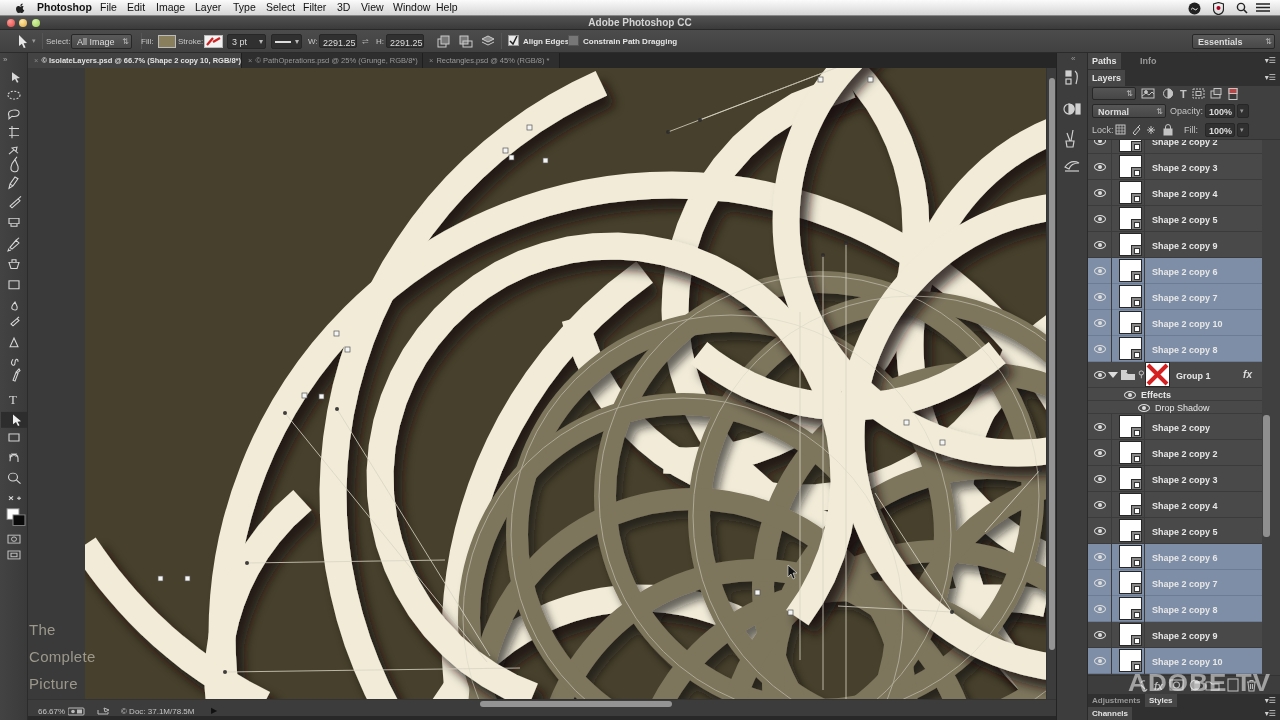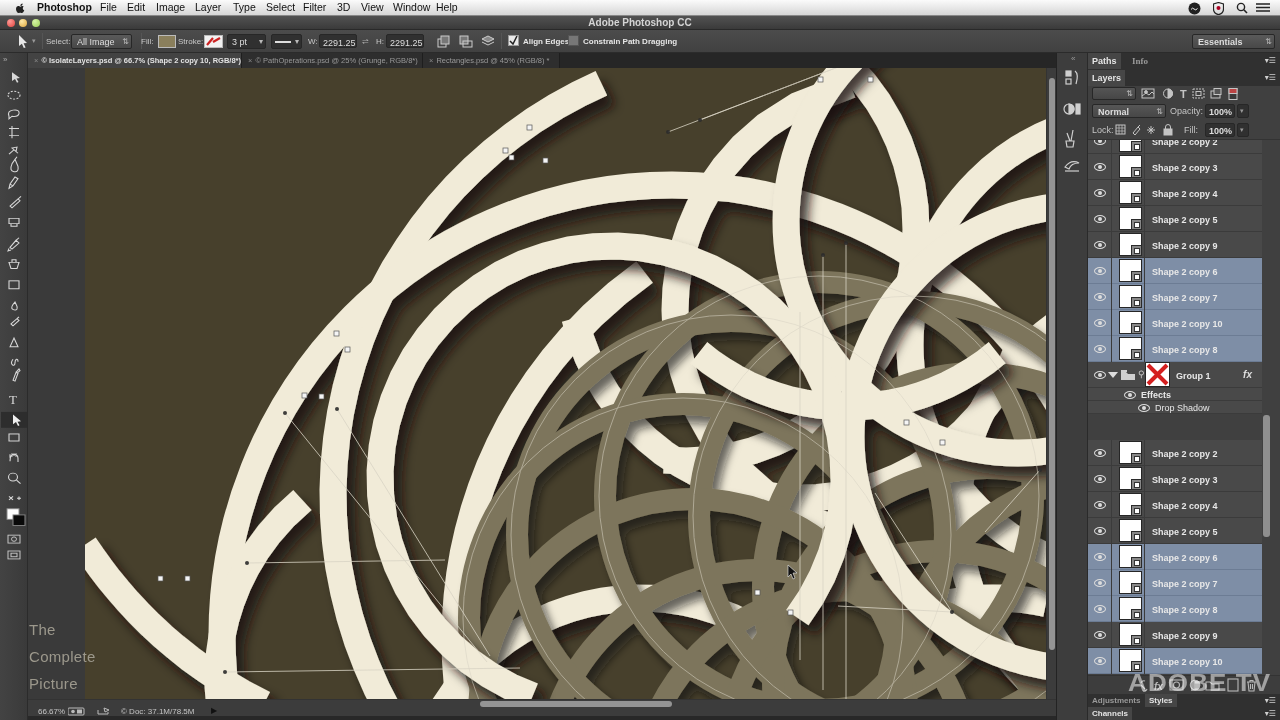--- a/index.html
+++ b/index.html
@@ -369,21 +369,21 @@
           <path d="M8 16 h14"></path>
         </g>
     </g>
   </svg>
 </div>
 
 <div id="panel">
 
   <div style="position:absolute;left:0;top:0;width:192px;height:17px;background:#303030;">
     <div class="ptab on" style="left:0px;">Paths</div>
-    <div class="ptab" style="left:40px;font-family:Liberation Serif, serif;">Info</div>
+    <div class="ptab" style="left:48px;">Info</div>
     <div class="tic" style="right:4px;top:3px;font-size:8px;">▾☰</div>
   </div>
 
   <div style="position:absolute;left:0;top:17px;width:192px;height:16px;background:#303030;">
     <div class="ptab on" style="left:0px;">Layers</div>
     <div class="tic" style="right:4px;top:3px;font-size:8px;">▾☰</div>
   </div>
 
   <div style="position:absolute;left:0;top:33px;width:192px;height:16px;background:#404040;">
     <div class="obox" style="left:4px;top:1px;width:44px;height:13px;background:linear-gradient(#555,#464646);">
@@ -548,20 +548,29 @@
         <span style="position:absolute;right:10px;top:7px;font-style:italic;font-size:10px;color:#ddd;"><b>fx</b></span>
       </div>
       <div class="lrow" style="top: 248px; height: 13px;">
         <span class="eye" style="left:36px;top:3px;"></span>
         <span class="lname" style="left:53px;top:2px;">Effects</span>
       </div>
       <div class="lrow" style="top: 261px; height: 13px;">
         <span class="eye" style="left:50px;top:3px;"></span>
         <span class="lname" style="left:67px;top:2px;font-weight:normal;">Drop Shadow</span>
       </div>
+      <div class="lrow" style="top: 274px; height: 26px;">
+        <span class="eye"></span>
+        <span class="vline1"></span>
+        <span class="vline2"></span>
+        <span class="thumb">
+          <span class="badge"></span>
+        </span>
+        <span class="lname">Shape 2 copy</span>
+      </div>
       <div class="lrow" style="top: 300px; height: 26px;">
         <span class="eye"></span>
         <span class="vline1"></span>
         <span class="vline2"></span>
         <span class="thumb">
           <span class="badge"></span>
         </span>
         <span class="lname">Shape 2 copy 2</span>
       </div>
       <div class="lrow" style="top: 326px; height: 26px;">

